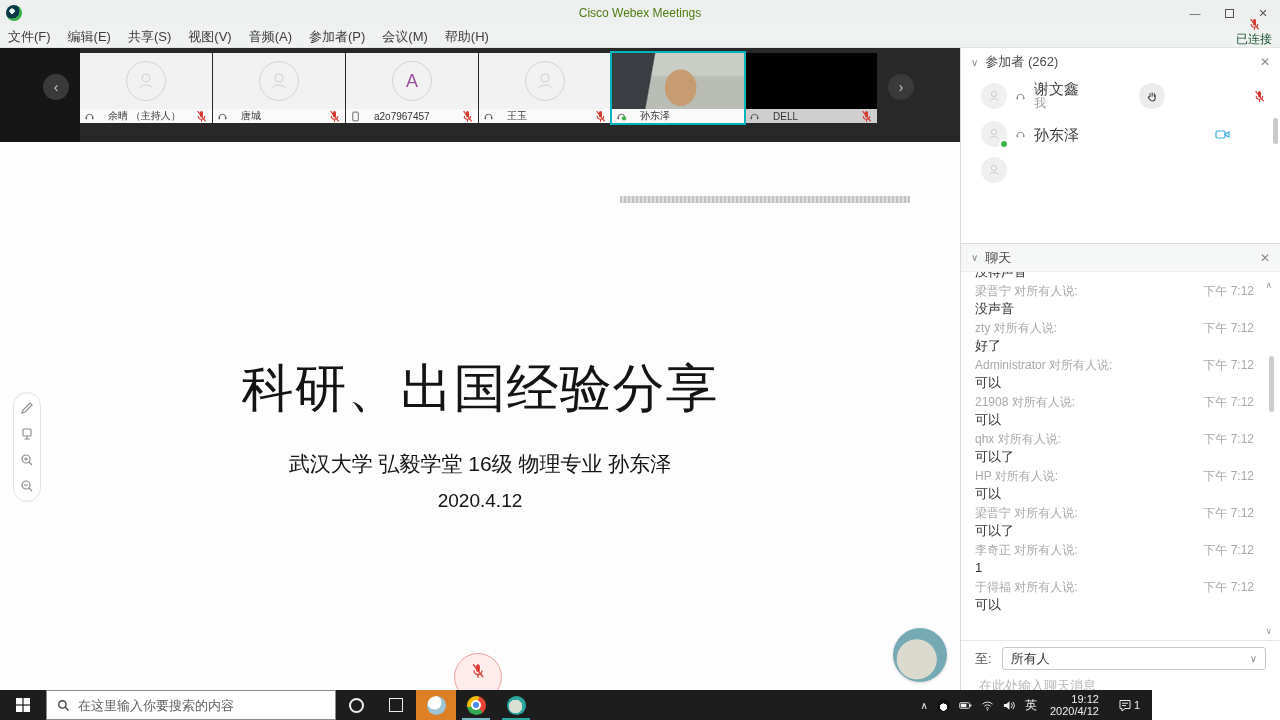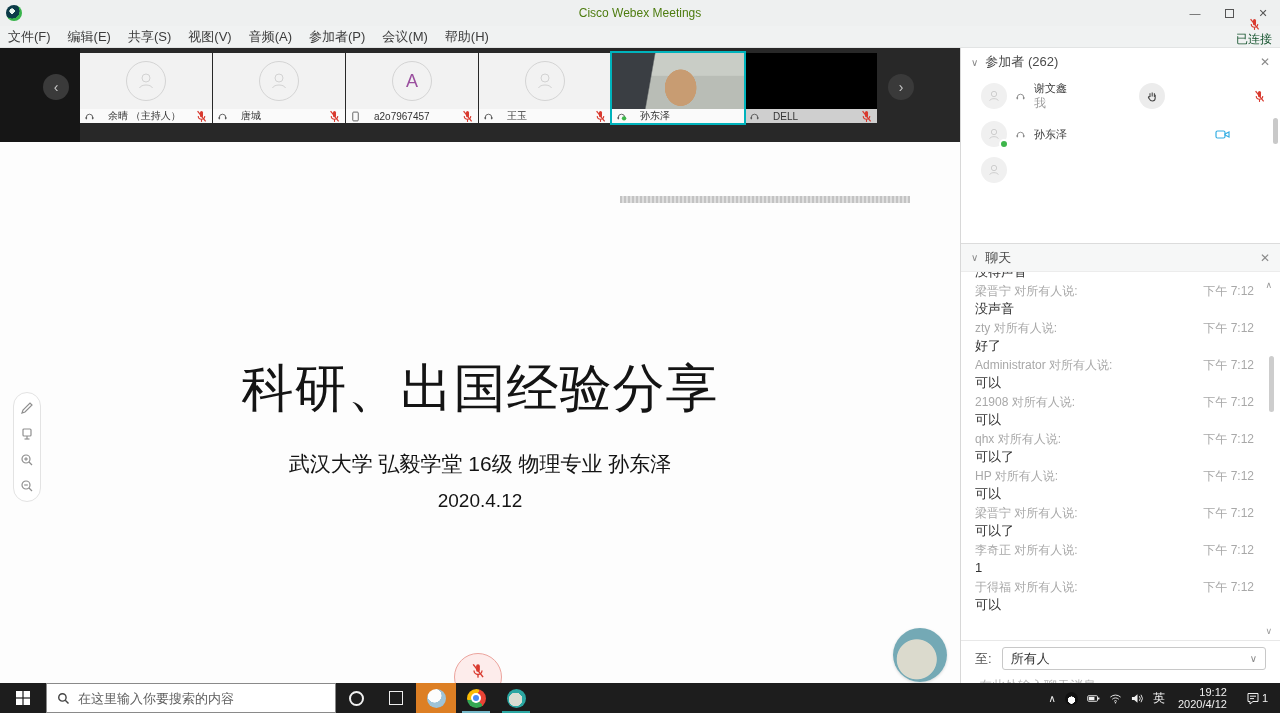--- a/index.html
+++ b/index.html
@@ -69,21 +69,21 @@
   .search-box { margin:2px 14px 8px 18px; height:25px; background:#f0f0f0; border-radius:13px; display:flex; align-items:center; padding:0 10px; gap:7px; flex:0 0 auto; }
   .search-box svg { width:12px; height:12px; color:#9a9a9a; }
   .search-box input { border:none; outline:none; background:transparent; font-size:13px; color:#444; width:230px; font-family:inherit; }
   .search-box input::placeholder { color:#b3b3b3; }
   .participants-section { height:195px; overflow:hidden; display:flex; flex-direction:column; position:relative; }
   .p-row { position:relative; display:flex; align-items:center; padding:5px 14px 5px 20px; gap:8px; }
   .p-avatar { position:relative; width:26px; height:26px; border-radius:50%; background:#f0f0f0; display:flex; align-items:center; justify-content:center; flex:0 0 auto; }
   .p-avatar svg { width:16px; height:16px; color:#bdbdbd; }
   .presence { position:absolute; right:-2px; bottom:-2px; width:10px; height:10px; border-radius:50%; background:#3db54a; border:2px solid #fff; }
   .p-names { display:flex; flex-direction:column; line-height:15px; }
-  .p-name { font-size:11px; color:#3a3a3a; }
+  .p-name { font-size:15px; color:#3a3a3a; }
   .p-role { font-size:12px; color:#9c9c9c; }
   .hand-btn { position:absolute; left:178px; top:7px; width:26px; height:26px; border-radius:50%; background:#ececec; display:flex; align-items:center; justify-content:center; }
   .hand-btn svg { width:13px; height:13px; color:#4a4a4a; }
   .row-right { margin-left:auto; display:flex; align-items:center; }
   .mic-red { width:13px; height:13px; color:#d93a2f; }
   .cam-blue { width:15px; height:13px; color:#35aee3; margin-right:36px; }
   .vscroll1 { position:absolute; right:2px; top:70px; width:5px; height:26px; background:#c9c9c9; border-radius:3px; }
 
   .chat-section { flex:1; border-top:1px solid #dcdcdc; display:flex; flex-direction:column; overflow:hidden; }
   .chat-section .panel-header { background:#f6f7f7; border-bottom:1px solid #ececec; }
@@ -97,21 +97,21 @@
   .scroll-down { position:absolute; bottom:4px; right:8px; color:#9a9a9a; font-size:9px; }
   .vscroll2 { position:absolute; right:6px; top:84px; width:5px; height:56px; background:#cdcdcd; border-radius:3px; }
   .chat-footer { position:absolute; left:0; right:0; bottom:0; height:50px; border-top:1px solid #e8e8e8; padding:6px 14px 0 14px; }
   .to-row { display:flex; align-items:center; gap:10px; }
   .to-label { font-size:13px; color:#555; }
   .to-select { flex:1; height:23px; border:1px solid #c8c8c8; border-radius:3px; background:#fff; display:flex; align-items:center; padding:0 8px; font-size:13px; color:#333; }
   .to-select .chev { margin-left:auto; }
   .chat-input-hint { margin-top:7px; font-size:13px; color:#b8b8b8; padding-left:4px; }
 
   
-  .taskbar { position:absolute; left:0; bottom:7px; width:1280px; height:30px; background:#1d1d1d; display:flex; align-items:stretch; z-index:50; }
+  .taskbar { position:absolute; left:0; bottom:0; width:1152px; height:30px; background:#1d1d1d; display:flex; align-items:stretch; z-index:50; }
   .tb-btn { width:46px; display:flex; align-items:center; justify-content:center; }
   .tb-search { width:290px; background:#fff; display:flex; align-items:center; gap:8px; padding:0 10px; border:1px solid #8a8a8a; }
   .tb-search svg { width:13px; height:13px; color:#444; flex:0 0 auto; }
   .tb-search input { border:none; outline:none; font-size:13px; color:#555; width:230px; font-family:inherit; background:transparent; }
   .tb-search input::placeholder { color:#5f5f5f; }
   .tb-icon-btn { width:40px; display:flex; align-items:center; justify-content:center; position:relative; }
   .cortana-ring { width:15px; height:15px; border:2px solid #f0f0f0; border-radius:50%; }
   .taskview-ic { width:14px; height:14px; border:1px solid #eee; position:relative; background:linear-gradient(90deg, transparent 0 2px, #1d1d1d 0); }
   .tile-orange { background:#dd7f24; }
   .sphere-ie { width:19px; height:19px; border-radius:50%; background:radial-gradient(circle at 40% 35%, #fdfdfd 0 40%, #9fc4d8 42% 70%, #5c88a8 100%); }

